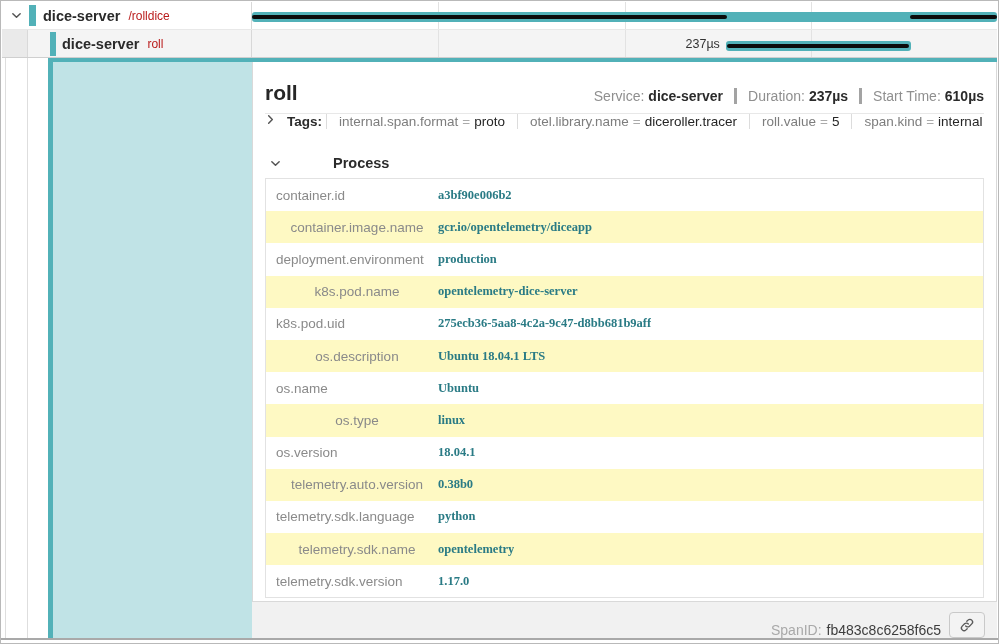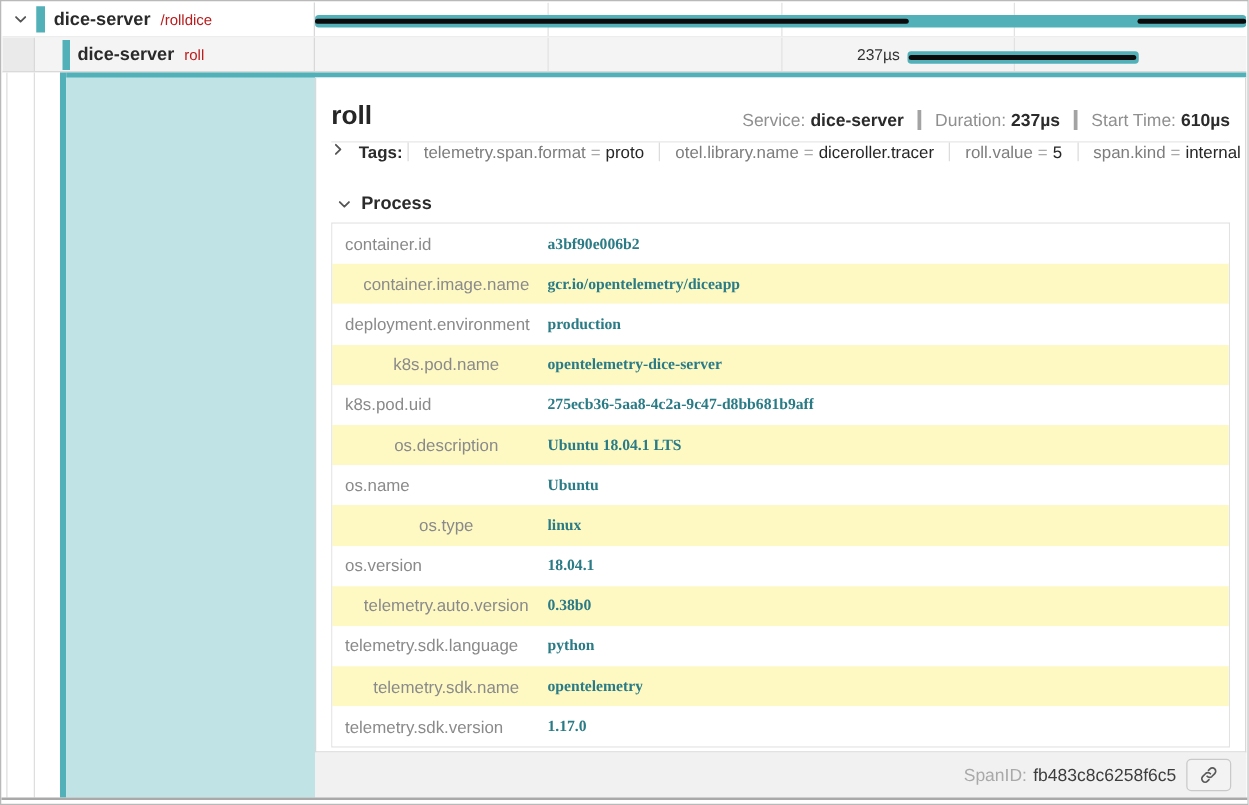--- a/index.html
+++ b/index.html
@@ -58,32 +58,32 @@
 
   .tags-row{ height:34px; display:flex; align-items:flex-start; font-size:13.5px;}
   .tags-label{ font-weight:700; color:#2b2b2b; margin:0 4px 0 6px;}
   .tag-item{ padding:0 12px; border-left:1px solid #dcdcdc; white-space:nowrap;}
   .tag-item:first-of-type{ border-left:none; padding-left:10px;}
   .tag-key{ color:#7d7d7d;}
   .tag-eq{ color:#aaa; margin:0 4px;}
   .tag-val{ color:#262626;}
 
   .process-header{ height:30px; display:flex; align-items:center; font-size:14.5px;
-                   font-weight:700; color:#2b2b2b;}
+                   font-weight:700; color:#2b2b2b;gap:44px;}
   .process-header .chev-btn{ margin:0 6px 0 2px;}
 
   .kv-table{ border:1px solid #e2e2e2; background:#fff;}
   .kv-row{ display:flex; height:32.2px; align-items:center; background:#fff;}
   .kv-row.alt{ background:#fef9c3;text-align:center;}
   .kv-key{ width:172px; flex:none; padding-left:10px; font-size:13.5px; color:#8a8a8a;
            white-space:nowrap; overflow:hidden;}
   .kv-val{ font-family:Liberation Serif, serif; font-size:12.5px;
            font-weight:600; color:#2a7b85; white-space:nowrap; overflow:hidden;}
 
-  .detail-footer{ flex:1; display:flex; align-items:center; justify-content:flex-end;
+  .detail-footer{ flex:1; display:flex; align-items:flex-end; justify-content:flex-end;
                   padding-right:12px; background:#f1f1f1;}
   .spanid-label{ font-size:14px; color:#a9a9a9; margin-right:5px;}
   .spanid-value{ font-size:14px; color:#3d3d3d; margin-right:8px;}
   .link-btn{ width:36px; height:26px; background:#f3f3f3; border:1px solid #c9c9c9;
              border-radius:4px; display:flex; align-items:center; justify-content:center; cursor:pointer;}
 
   .bottom-line{ position:absolute; left:0; right:0; bottom:3px; height:2px; background:#a9a9a9;}
 </style>
 </head>
 <body>
@@ -151,21 +151,21 @@
           </div>
         </div>
 
         <div class="tags-row">
           <span class="chev-btn">
             <svg width="11" height="11" viewBox="0 0 12 12">
                 <path d="M4 2l4 4-4 4" stroke="#555" stroke-width="1.6" fill="none" stroke-linecap="round" stroke-linejoin="round"></path>
               </svg>
           </span>
           <span class="tags-label">Tags:</span>
-          <span class="tag-item"><span class="tag-key">telemetry.span.format</span><span class="tag-eq">=</span><span class="tag-val">proto</span></span>
+          <span class="tag-item"><span class="tag-key">internal.span.format</span><span class="tag-eq">=</span><span class="tag-val">proto</span></span>
           <span class="tag-item"><span class="tag-key">otel.library.name</span><span class="tag-eq">=</span><span class="tag-val">diceroller.tracer</span></span>
           <span class="tag-item"><span class="tag-key">roll.value</span><span class="tag-eq">=</span><span class="tag-val">5</span></span>
           <span class="tag-item"><span class="tag-key">span.kind</span><span class="tag-eq">=</span><span class="tag-val">internal</span></span>
         </div>
 
         <div class="process-header">
           <span class="chev-btn">
             <svg width="11" height="11" viewBox="0 0 12 12">
                 <path d="M2 4l4 4 4-4" stroke="#555" stroke-width="1.6" fill="none" stroke-linecap="round" stroke-linejoin="round"></path>
               </svg>

